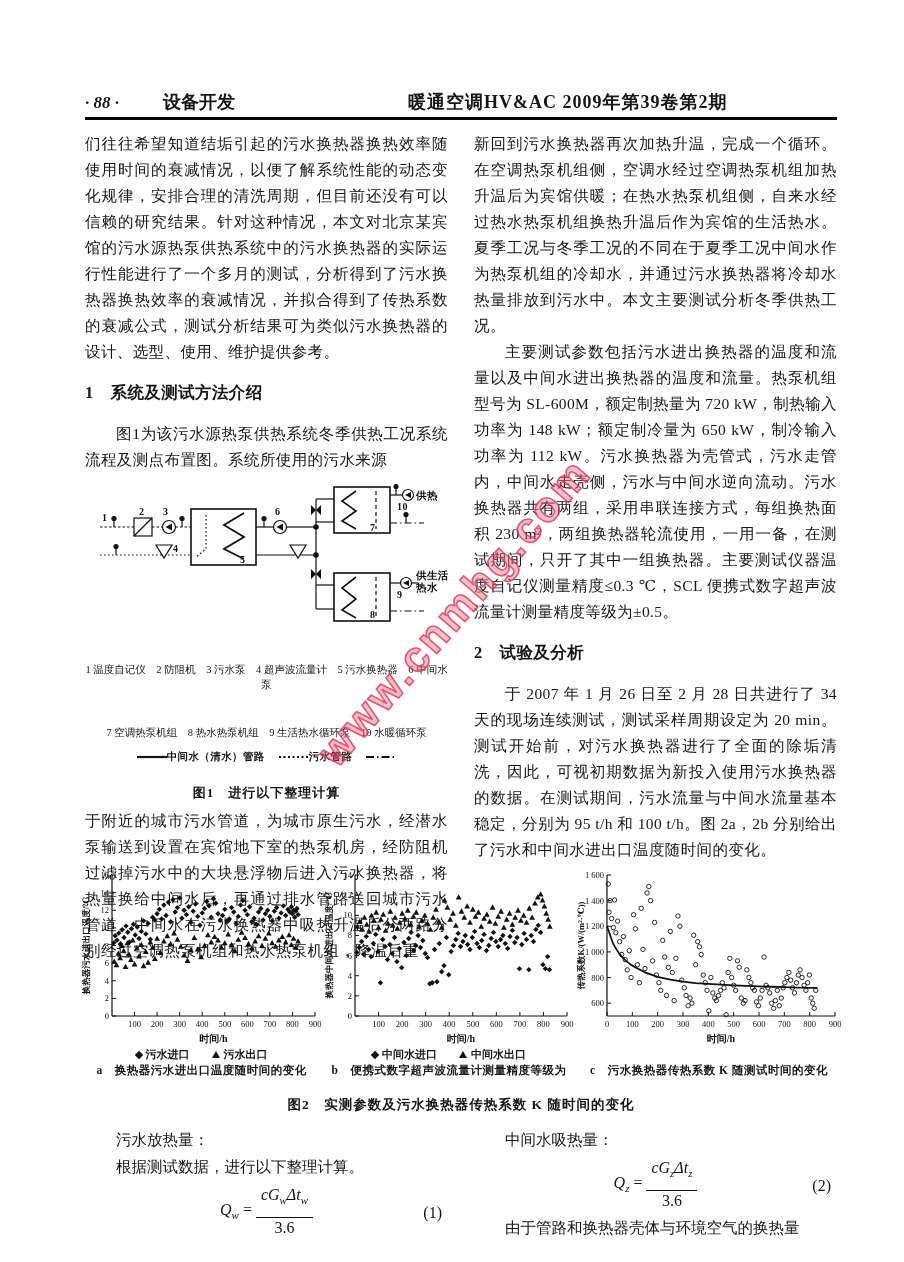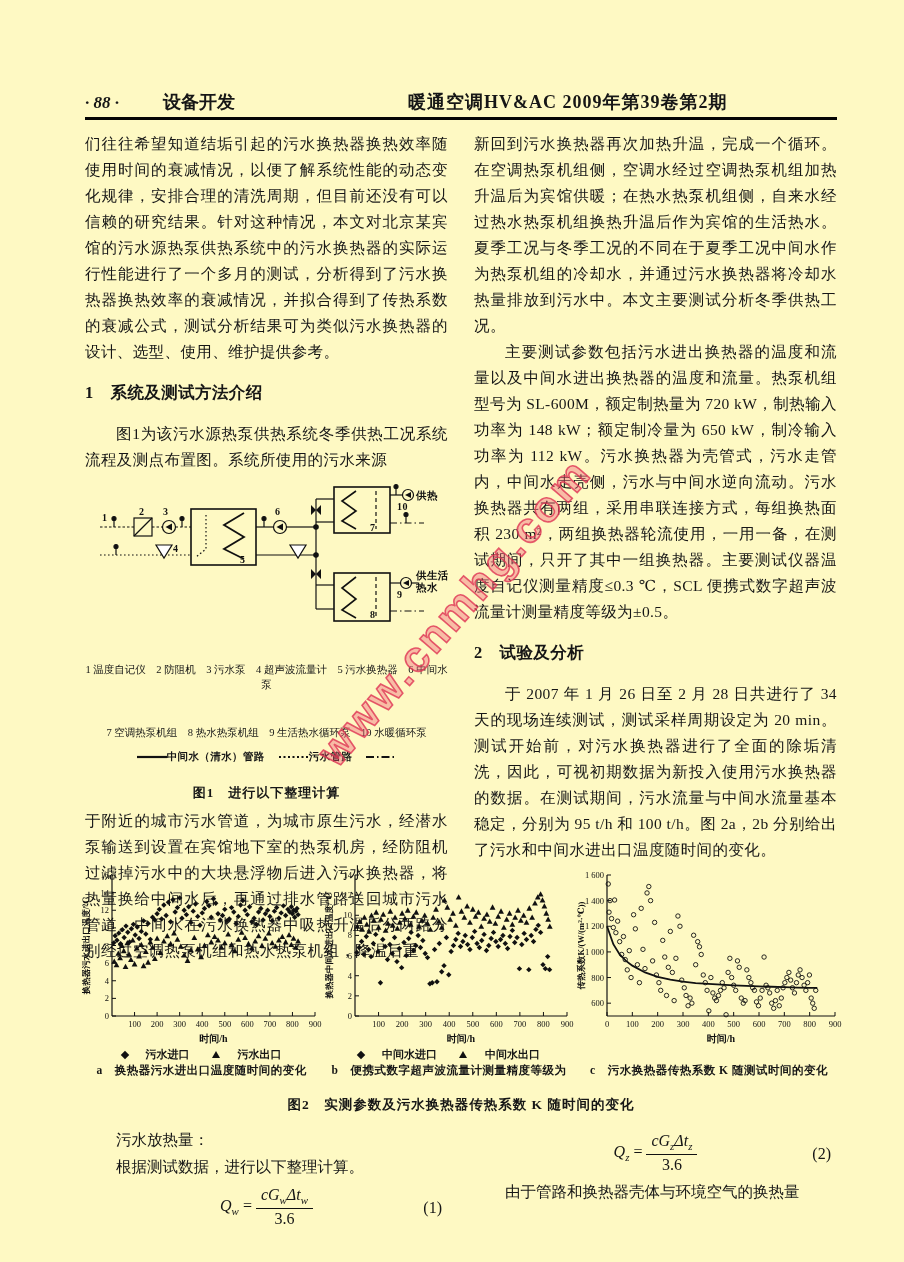--- a/index.html
+++ b/index.html
@@ -1,16 +1,16 @@
 <!DOCTYPE html>
 <html><head>
 <meta charset="utf-8">
 <style>
   html,body{margin:0;padding:0;background:#888;}
-  .page{position:relative;width:904px;height:1262px;margin:0 auto;background:#fef9c3;color:#161616;
+  .page{position:relative;width:904px;height:1262px;margin:0 auto;background:#ffffff;color:#161616;
         font-family:"Liberation Serif","DejaVu Serif",serif;overflow:hidden;}
   
   .header{position:absolute;top:90px;left:85px;width:752px;display:flex;align-items:baseline;}
   .pageno{font-style:italic;font-size:17px;font-weight:bold;width:78px;}
   .section{font-weight:bold;font-size:18px;width:130px;}
   .journal{font-weight:bold;font-size:18px;margin-left:115px;letter-spacing:1px;}
   .rule{position:absolute;top:117px;left:85px;width:752px;border-top:3px solid #050505;}
   
   .cols{position:absolute;top:131px;left:85px;width:752px;display:flex;gap:26px;}
   .col{width:363px;font-size:15.5px;line-height:26px;text-align:justify;letter-spacing:.4px;}
@@ -28,32 +28,32 @@
   
   .watermark{position:absolute;left:326px;top:735px;z-index:6;pointer-events:none;
     font-family:"Liberation Sans",sans-serif;font-weight:bold;font-size:43px;letter-spacing:3px;
     color:rgba(240,90,115,.38);-webkit-text-stroke:1.6px rgba(222,52,84,.8);
     transform:rotate(-49deg);transform-origin:left center;white-space:nowrap;}
   
   .charts{position:absolute;top:868px;left:80px;width:766px;display:flex;}
   .chart{display:flex;flex-direction:column;align-items:center;}
   .chart svg{display:block;}
   .cleg{height:17px;display:flex;gap:22px;align-items:center;font-size:11px;font-weight:bold;}
-  .cleg .it{display:flex;align-items:center;gap:18px;}
+  .cleg .it{display:flex;align-items:center;gap:4px;}
   .mk-d{width:6px;height:6px;background:#111;transform:rotate(45deg);display:inline-block;}
   .mk-t{width:0;height:0;border-left:4px solid transparent;border-right:4px solid transparent;border-bottom:7px solid #111;display:inline-block;}
   .ccap{height:17px;font-size:11.5px;font-weight:bold;letter-spacing:.5px;}
   .fig2cap{position:absolute;top:1096px;left:85px;width:752px;text-align:center;font-weight:bold;font-size:13.5px;letter-spacing:1px;}
   
   .bottom{position:absolute;top:1126px;left:85px;width:752px;display:flex;gap:26px;}
   .bcol{width:363px;font-size:15.5px;line-height:27px;}
   .eqrow{position:relative;text-align:center;margin:6px 0 0 0;font-size:16px;}
   .eqtag{position:absolute;right:6px;top:50%;transform:translateY(-50%);}
   .frac{display:inline-block;vertical-align:middle;text-align:center;line-height:1.15;}
-  .frac .num{border-bottom:1.3px solid #111;padding:0 5px 1px 5px;display:block;}
+  .frac .num{border-bottom:1.3px solid #111;padding:0 5px 10px 5px;display:block;}
   .frac .den{display:block;padding-top:1px;}
   i.v{font-style:italic;}
   sub{font-size:.68em;}
 </style>
 </head>
 <body>
 
 <div class="page">
 
   <div class="header">
@@ -775,20 +775,21 @@
         <i class="v">Q</i><sub><i class="v">w</i></sub>
         <span> = </span>
         <span class="frac">
           <span class="num"><i class="v">cG</i><sub><i class="v">w</i></sub><i class="v">Δt</i><sub><i class="v">w</i></sub></span>
           <span class="den">3.6</span>
         </span>
         <span class="eqtag">(1)</span>
       </div>
     </div>
     <div class="bcol">
+      <div style="text-indent:2em;">中间水吸热量：</div>
       <div class="eqrow">
         <i class="v">Q</i><sub><i class="v">z</i></sub>
         <span> = </span>
         <span class="frac">
           <span class="num"><i class="v">cG</i><sub><i class="v">z</i></sub><i class="v">Δt</i><sub><i class="v">z</i></sub></span>
           <span class="den">3.6</span>
         </span>
         <span class="eqtag">(2)</span>
       </div>
       <div style="text-indent:2em;margin-top:4px;">由于管路和换热器壳体与环境空气的换热量</div>

